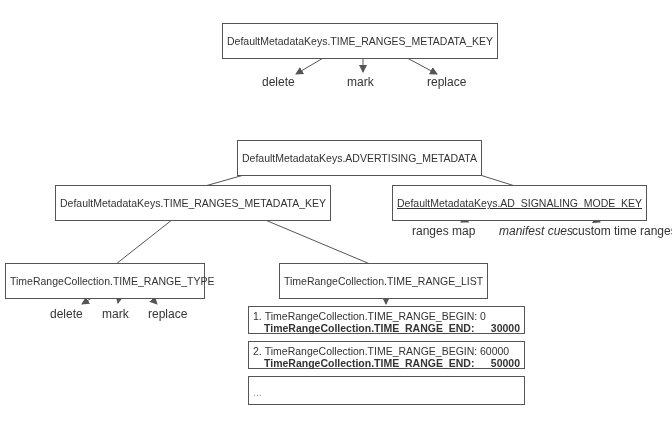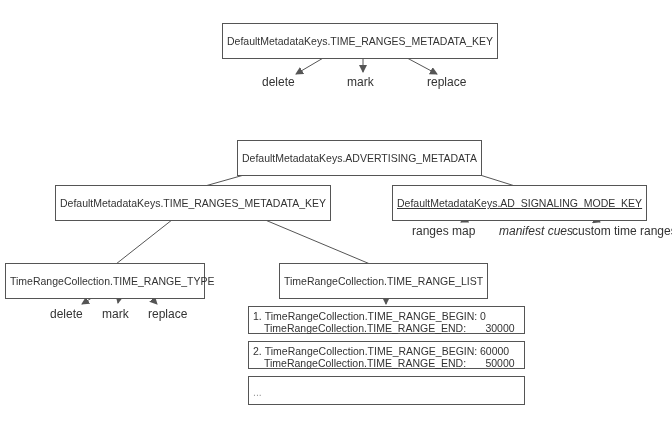--- a/index.html
+++ b/index.html
@@ -7,22 +7,22 @@
          font-family:"Liberation Sans", sans-serif; color:#333333; }
   svg.edges { position:absolute; left:0; top:0; width:672px; height:425px; }
   .box { position:absolute; border:1px solid #555555; background:#fff;
          font-size:10.5px; line-height:14px; white-space:nowrap; box-sizing:border-box;
          padding:10px 4px; }
   .lbl { position:absolute; font-size:12px; white-space:nowrap; }
   .rng { position:absolute; border:1px solid #555555; box-sizing:border-box;
          font-size:10.5px; line-height:12px; padding:3px 4px; }
   .rng .row { display:flex; }
   .rng .k { flex:1; }
-  .rng .row2 { padding-left:11px; }
-  .rng .v { min-width:40px; text-align:center; }
+  .rng .row2 { padding-left:11px;font-weight:bold; }
+  .rng .v { min-width:40px; text-align:right; }
   .rng .v.left { text-align:left; }
   .ell { color:#999999; }
 </style>
 </head>
 <body>
 
 <svg class="edges">
   <defs>
     <marker id="ah" markerWidth="8" markerHeight="8" refX="7" refY="4" orient="auto" markerUnits="userSpaceOnUse">
       <path d="M0,0 L8,4 L0,8 Z" fill="#555"></path>

